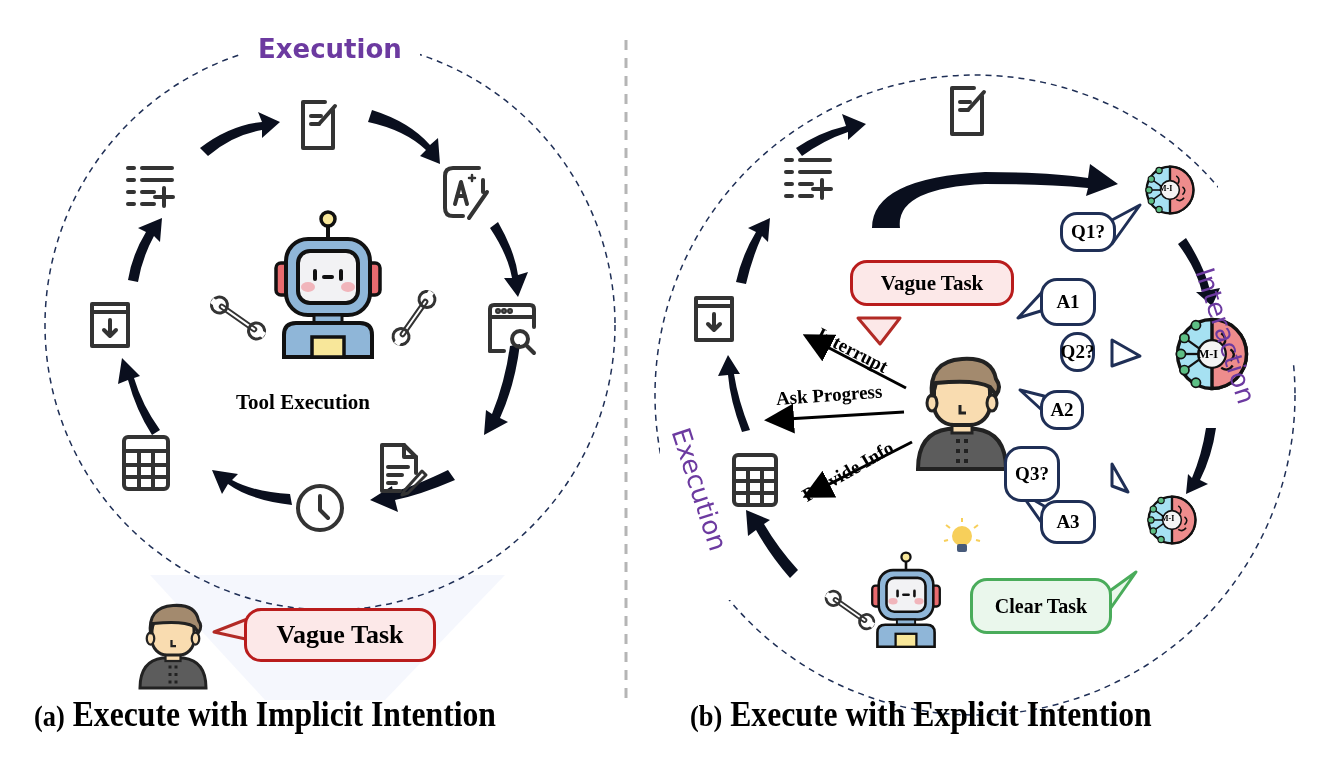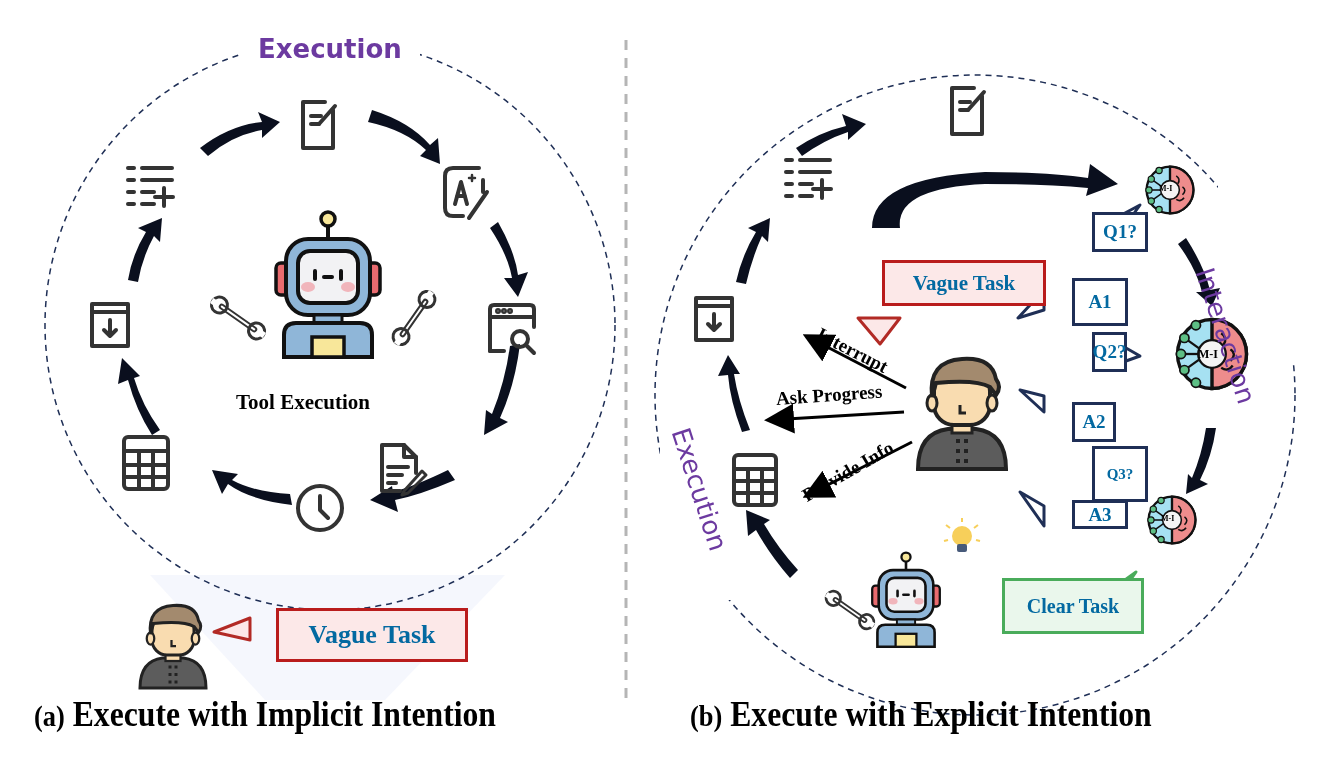--- a/index.html
+++ b/index.html
@@ -1,19 +1,19 @@
 <!DOCTYPE html>
 <html><head>
 <meta charset="utf-8">
 <style>
   html,body{margin:0;padding:0;background:#fff;}
   body{width:1332px;height:760px;position:relative;overflow:hidden;font-family:"Liberation Serif",serif;}
   svg{position:absolute;left:0;top:0;}
   .abs{position:absolute;}
-  .bubble{position:absolute;box-sizing:border-box;display:flex;align-items:center;justify-content:center;font-family:"Liberation Serif",serif;font-weight:bold;color:#0369a1;border-radius:0;margin-left:32px;}
+  .bubble{position:absolute;box-sizing:border-box;display:flex;align-items:center;justify-content:center;font-family:"Liberation Serif",serif;font-weight:bold;color:#000000;border-radius:17px;}
   .red{background:#fce8e8;border:3px solid #b91c1c;}
   .blue{background:#fff;border:3px solid #1f2f56;}
   .green{background:#eaf7ec;border:3px solid #4aac5b;}
   .caption{position:absolute;font-family:"Liberation Serif",serif;font-weight:bold;font-size:36px;color:#000;white-space:nowrap;transform:scaleX(0.88);transform-origin:left top;}
   .caption .pre{font-size:30px;}
   .purple{color:#6c3aa0;font-family:"DejaVu Sans",sans-serif;position:absolute;white-space:nowrap;}
   .arrowlbl{position:absolute;font-weight:bold;font-size:19px;white-space:nowrap;transform-origin:left center;}
 </style>
 </head>
 <body>
@@ -280,23 +280,23 @@
 
 <div class="bubble red" style="left:850px;top:260px;width:164px;height:46px;font-size:21px;">Vague Task</div>
 
 <div class="arrowlbl" style="left:818px;top:322px;transform:rotate(27deg);">Interrupt</div>
 <div class="arrowlbl" style="left:776px;top:388px;transform:rotate(-4deg);">Ask Progress</div>
 <div class="arrowlbl" style="left:804px;top:486px;transform:rotate(-30deg);">Provide Info</div>
 
 <div class="bubble blue" style="left:1060px;top:212px;width:56px;height:40px;font-size:19px;">Q1?</div>
 <div class="bubble blue" style="left:1040px;top:278px;width:56px;height:48px;font-size:19px;">A1</div>
 <div class="bubble blue" style="left:1060px;top:332px;width:35px;height:40px;font-size:19px;">Q2?</div>
-<div class="bubble blue" style="left:1040px;top:402px;width:44px;height:40px;font-size:19px;">A2</div>
-<div class="bubble blue" style="left:1060px;top:446px;width:56px;height:56px;font-size:15px;">Q3?</div>
-<div class="bubble blue" style="left:1040px;top:500px;width:56px;height:29px;font-size:19px;">A3</div>
+<div class="bubble blue" style="left:1040px;top:390px;width:44px;height:40px;font-size:19px;">A2</div>
+<div class="bubble blue" style="left:1004px;top:446px;width:56px;height:56px;font-size:19px;">Q3?</div>
+<div class="bubble blue" style="left:1040px;top:500px;width:56px;height:44px;font-size:19px;">A3</div>
 
 <div class="abs" style="left:1159px;top:184px;font-size:8px;font-weight:bold;">M-I</div>
 <div class="abs" style="left:1198px;top:347px;font-size:12px;font-weight:bold;">M-I</div>
 <div class="abs" style="left:1161px;top:514px;font-size:8px;font-weight:bold;">M-I</div>
 
 <div class="bubble green" style="left:970px;top:578px;width:142px;height:56px;font-size:20px;">Clear Task</div>
 
 <div class="caption" style="left:690px;top:693px;">
   <span class="pre">(b)</span>
   <span>Execute with Explicit Intention</span>

